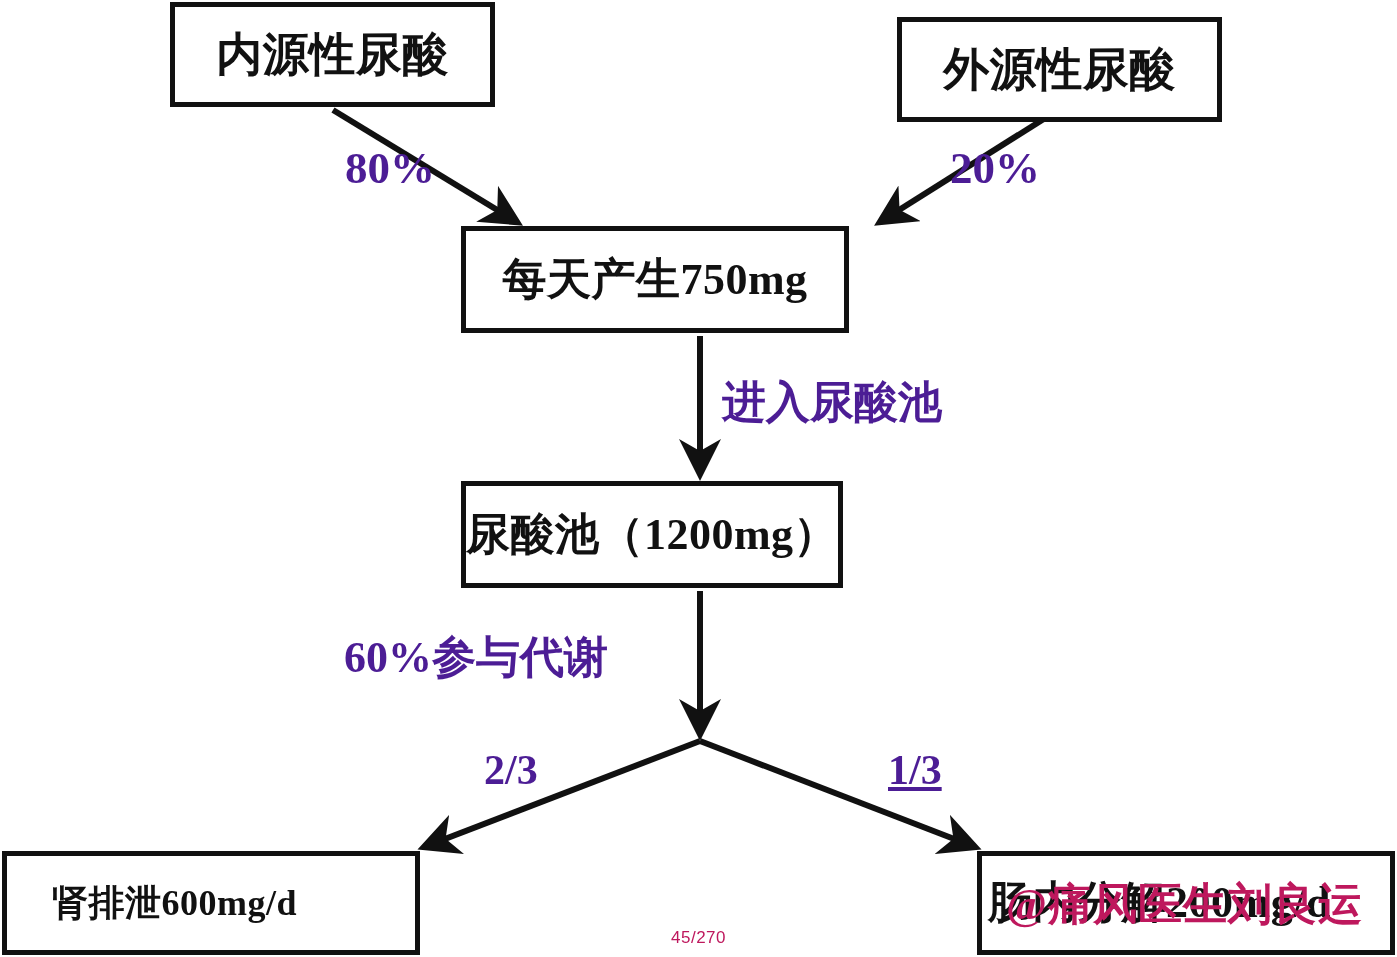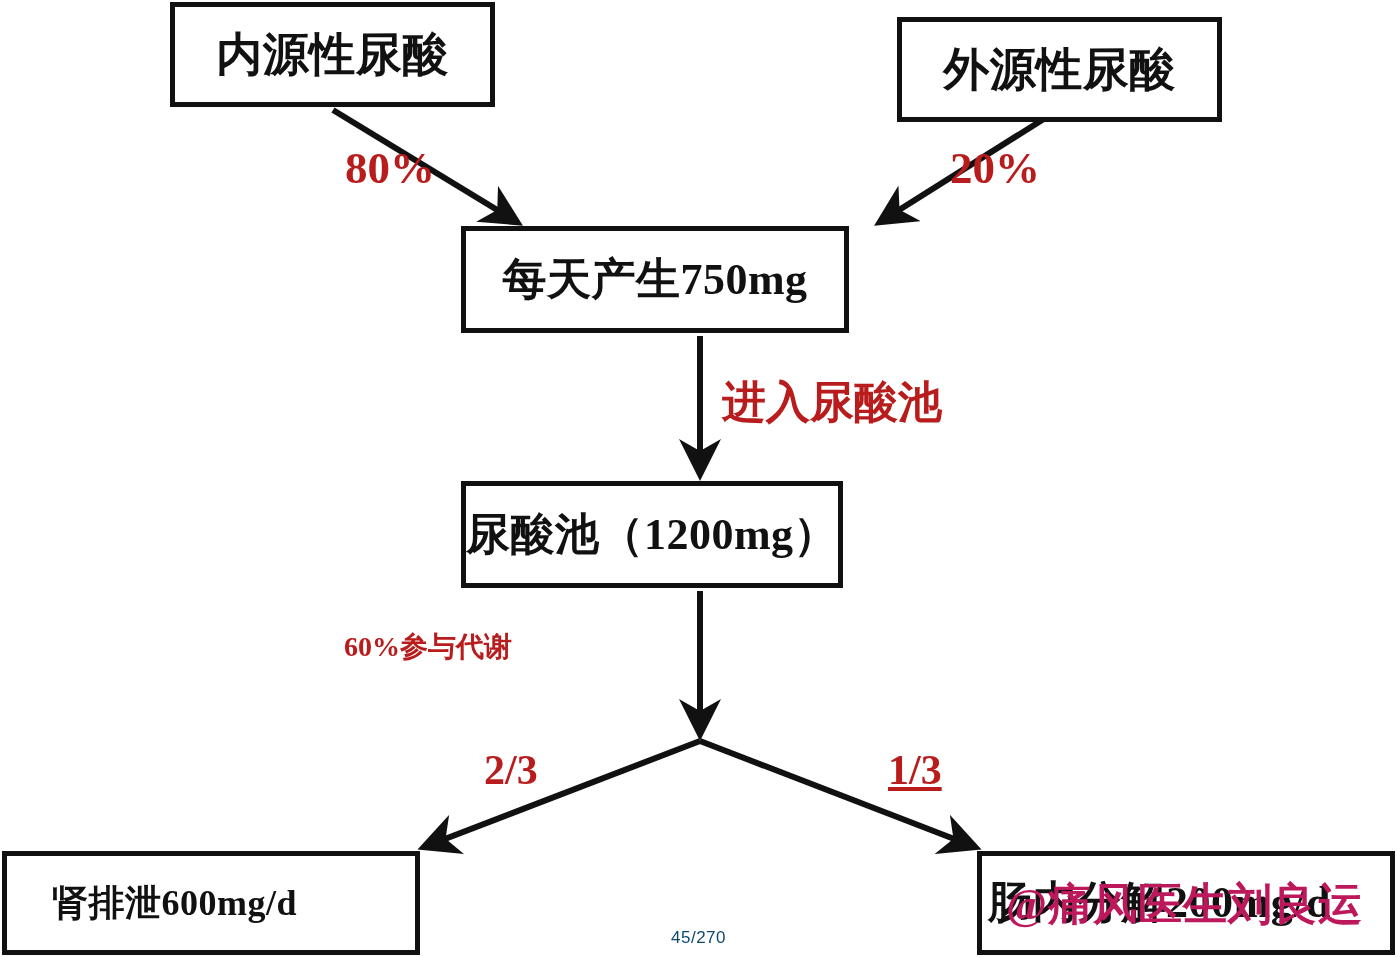--- a/index.html
+++ b/index.html
@@ -75,39 +75,39 @@
   }
   svg.edges {
     position: absolute;
     left: 0; top: 0;
     width: 1397px;
     height: 957px;
     pointer-events: none;
   }
   .edge-label {
     position: absolute;
-    color: #b91c1c;
+    color: #4c1d95;
     font-weight: 700;
     white-space: nowrap;
   }
   #label-80 { left: 345px; top: 142px; font-size: 45px; }
   #label-20 { left: 950px; top: 142px; font-size: 45px; }
   #label-enter-pool { left: 722px; top: 373px; font-size: 44px; }
-  #label-metabolism { left: 344px; top: 628px; font-size: 28px; }
+  #label-metabolism { left: 344px; top: 628px; font-size: 44px; }
   #label-excretion { left: 735px; top: 628px; font-size: 43px; }
   #label-two-thirds { left: 448px; top: 746px; font-size: 42px; margin-left: 36px; }
   #label-one-third { left: 888px; top: 746px; font-size: 42px; text-decoration: underline; }
   #page-indicator {
     position: absolute;
     left: 0; right: 0;
     top: 928px;
     text-align: center;
     font-family: "Liberation Sans", sans-serif;
     font-size: 17px;
-    color: #0c4a6e;
+    color: #be185d;
     letter-spacing: 0.5px;
   }
 </style>
 </head>
 <body>
 
 <div id="page">
 
   <svg class="edges" viewBox="0 0 1397 957">
     <defs>

